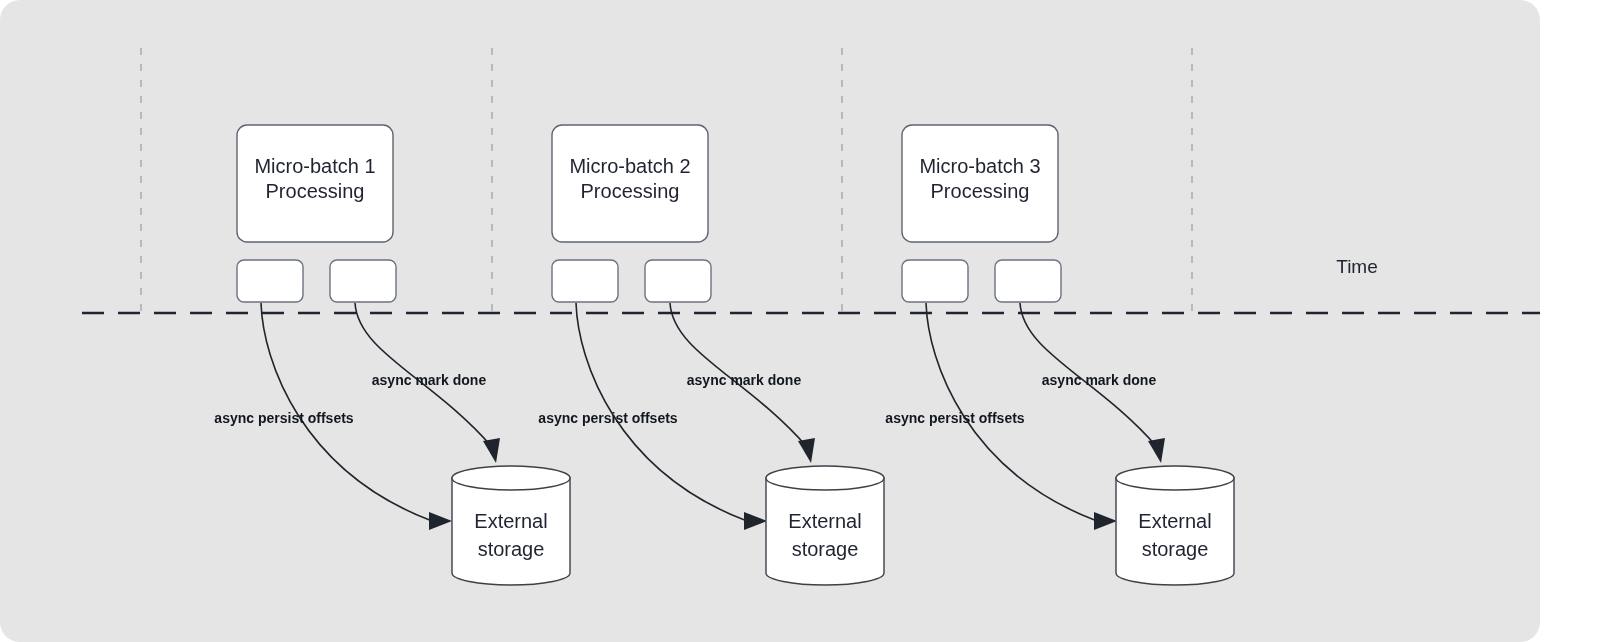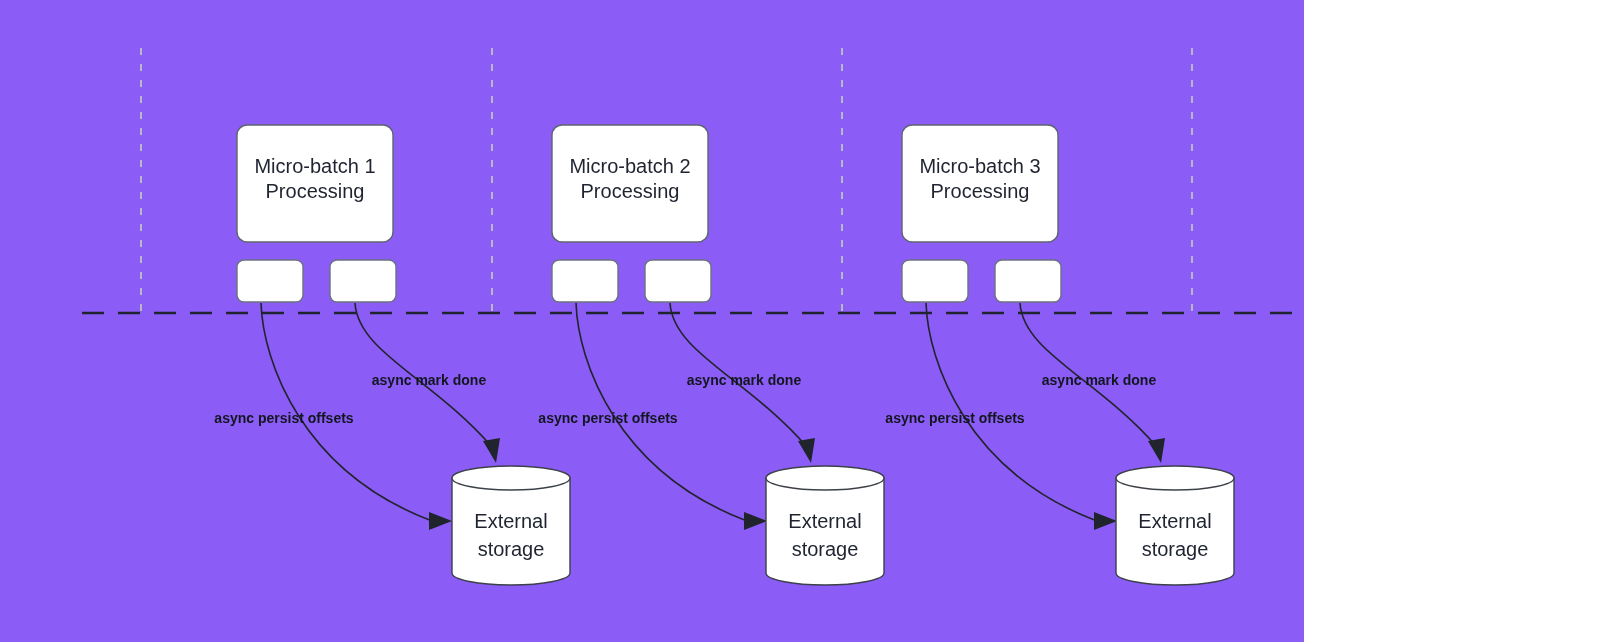--- a/index.html
+++ b/index.html
@@ -6,24 +6,25 @@
     margin: 0;
     padding: 0;
     background: #ffffff;
   }
   body {
     font-family: "Liberation Sans", sans-serif;
     -webkit-font-smoothing: antialiased;
   }
   #canvas {
     position: relative;
-    width: 1304px;
+    width: 1540px;
     height: 642px;
-    background: #8b5cf6;
+    background: #e5e5e5;
     overflow: hidden;
+    border-radius: 20px;
   }
   svg.layer {
     position: absolute;
     left: 0;
     top: 0;
     width: 1600px;
     height: 642px;
   }
   .node-label {
     font-size: 20px;

